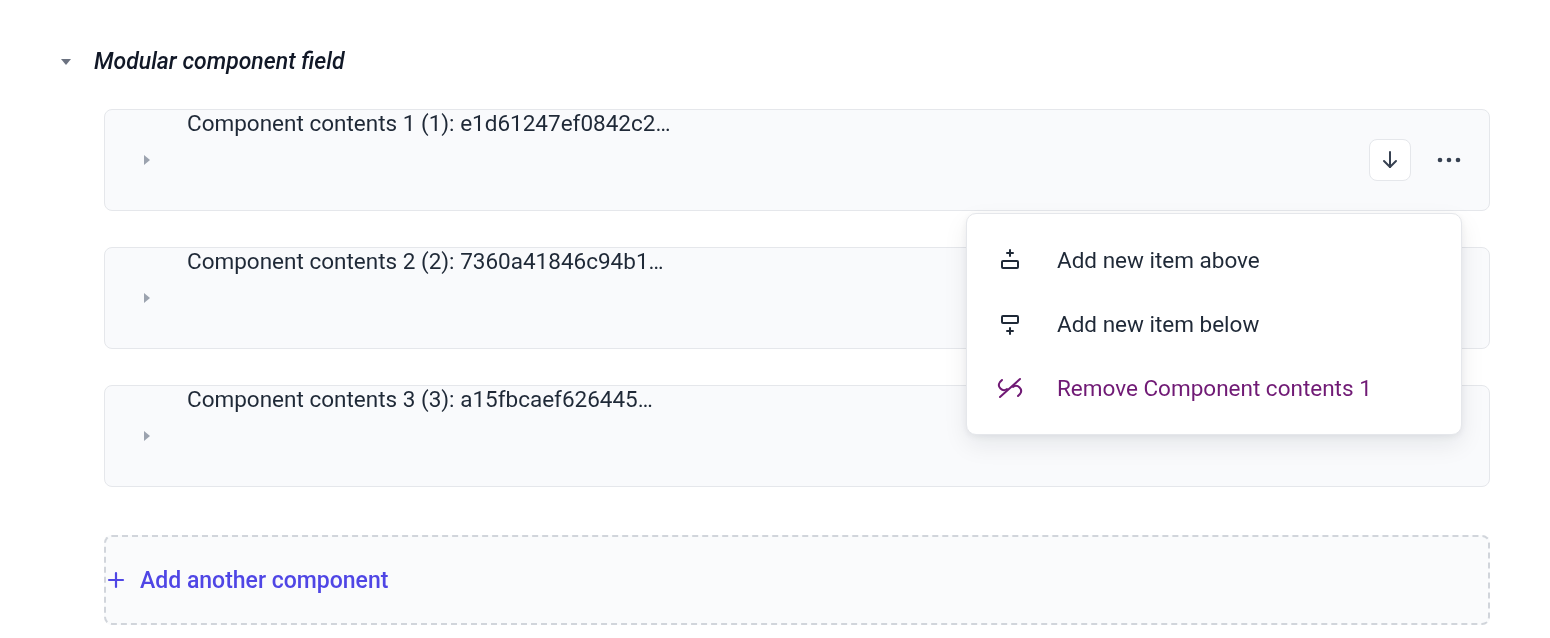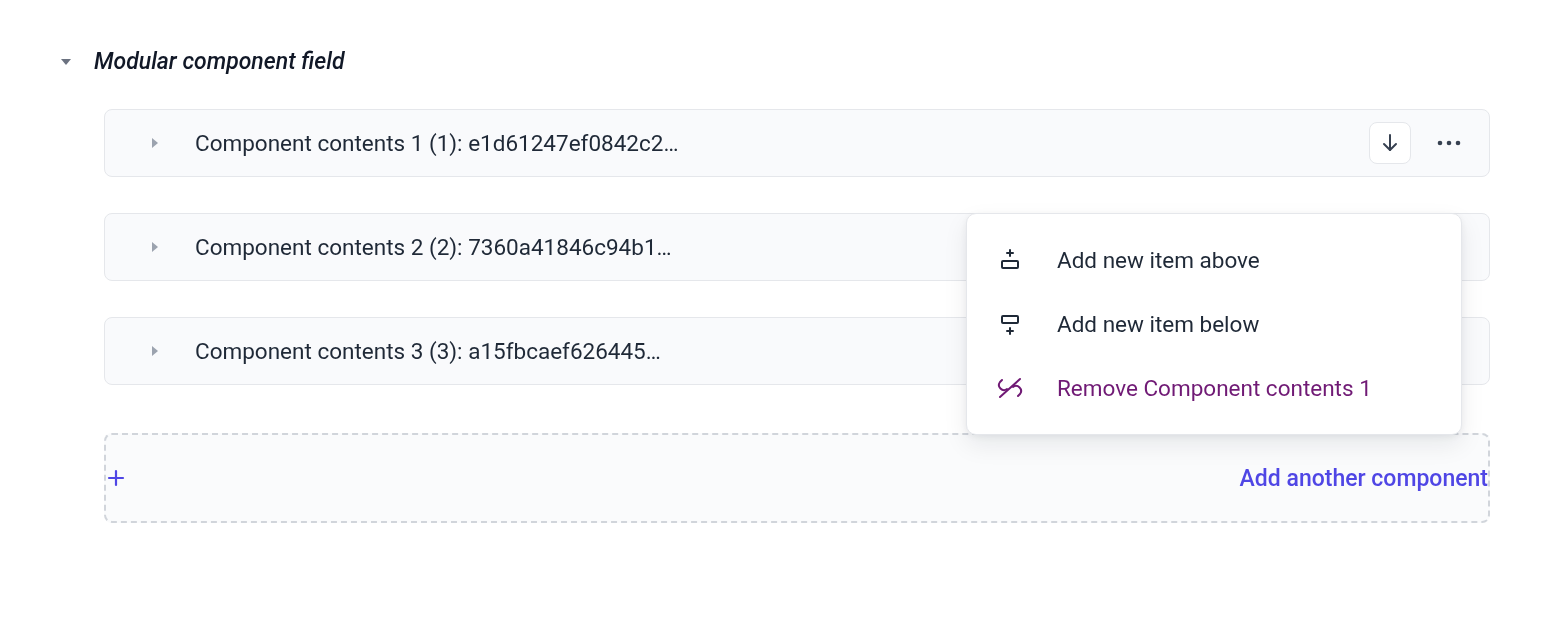--- a/index.html
+++ b/index.html
@@ -38,24 +38,23 @@
     font-style: italic;
   }
   .components {
     margin-left: 44px;
     position: relative;
   }
   .component-row {
     border: 1px solid #E5E7EB;
     background: #F9FAFC;
     border-radius: 8px;
-    height: 68px;
-    display: flex;
-    align-items: center;
-    padding: 0 20px 0 36px;
+    height: 102px;
+    display: flex;
+    padding: 0 20px 0 28px;
     margin-bottom: 36px;
     position: relative;
   }
   .row-caret {
     width: 28px;
     display: inline-flex;
     align-items: center;
     justify-content: center;
     color: #9CA3AF;
     flex-shrink: 0;
@@ -93,21 +92,21 @@
     justify-content: center;
     color: #374151;
   }
   .add-row {
     border: 2px dashed #D1D5DB;
     background: #FAFBFC;
     border-radius: 8px;
     height: 90px;
     display: flex;
     align-items: center;
-    justify-content: space-between;
+    justify-content: flex-start;
     gap: 14px;
     margin-top: 48px;
   }
   .add-row-text {
     font-size: 23px;
     font-weight: 500;
     color: #4F46E5;
   }
   .add-row-icon {
     color: #4F46E5;

